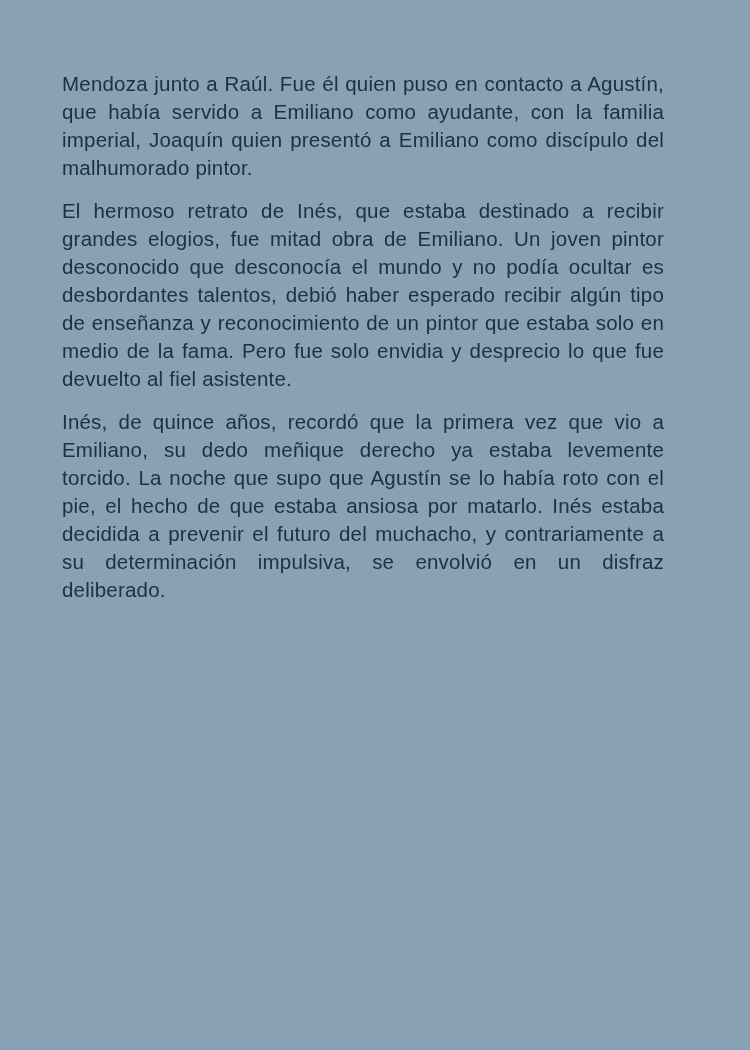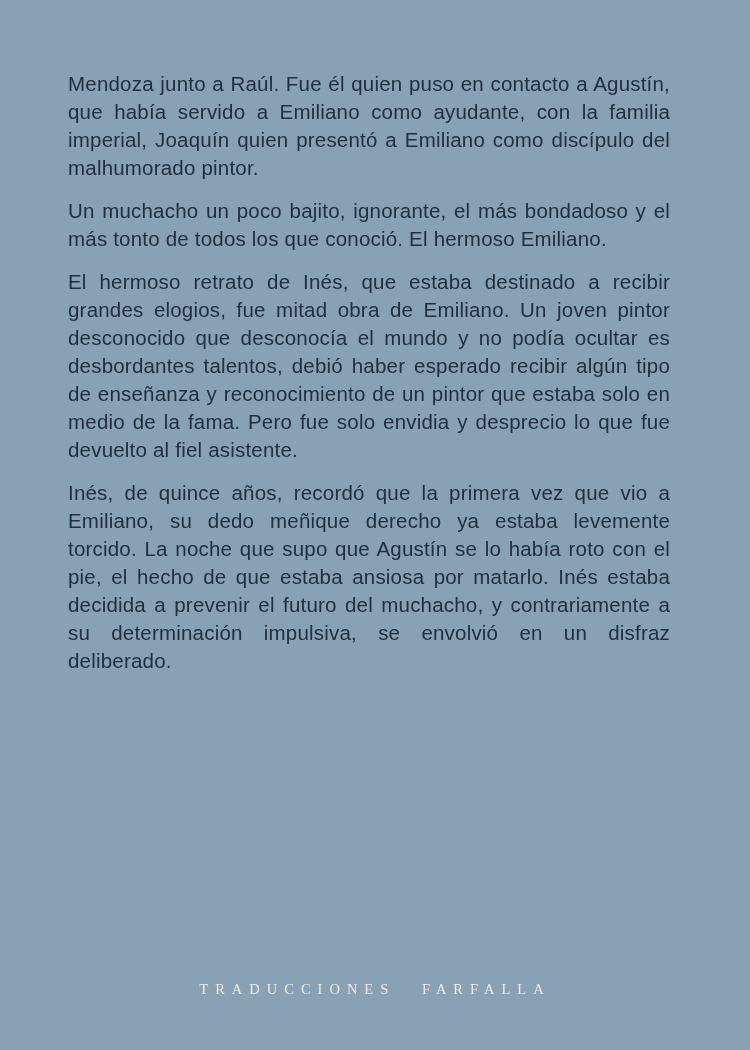--- a/index.html
+++ b/index.html
@@ -10,21 +10,21 @@
     position: relative;
     width: 750px;
     height: 1050px;
     background: #89A1B5;
     overflow: hidden;
     font-family: "Liberation Sans", "DejaVu Sans", sans-serif;
   }
   .content {
     position: absolute;
     top: 70px;
-    left: 68px;
+    left: 62px;
     width: 602px;
   }
   .content p {
     margin: 0 0 15px 0;
     font-size: 20.5px;
     line-height: 28px;
     letter-spacing: 0.2px;
     color: #20303F;
     text-align: justify;
     text-justify: inter-word;
@@ -46,20 +46,16 @@
     word-spacing: 16px;
     color: #F0EDE5;
   }
 </style>
 </head>
 <body>
 
 <div class="page">
   <main class="content">
     <p>Mendoza junto a Raúl. Fue él quien puso en contacto a Agustín, que había servido a Emiliano como ayudante, con la familia imperial, Joaquín quien presentó a Emiliano como discípulo del malhumorado pintor.</p>
-    <p>Un muchacho un poco bajito, ignorante, el más bondadoso y el más tonto de todos los que conoció. El hermoso Emiliano.</p>
     <p>El hermoso retrato de Inés, que estaba destinado a recibir grandes elogios, fue mitad obra de Emiliano. Un joven pintor desconocido que desconocía el mundo y no podía ocultar es desbordantes talentos, debió haber esperado recibir algún tipo de enseñanza y reconocimiento de un pintor que estaba solo en medio de la fama. Pero fue solo envidia y desprecio lo que fue devuelto al fiel asistente.</p>
     <p>Inés, de quince años, recordó que la primera vez que vio a Emiliano, su dedo meñique derecho ya estaba levemente torcido. La noche que supo que Agustín se lo había roto con el pie, el hecho de que estaba ansiosa por matarlo. Inés estaba decidida a prevenir el futuro del muchacho, y contrariamente a su determinación impulsiva, se envolvió en un disfraz deliberado.</p>
   </main>
-  <footer class="footer">
-    <span>TRADUCCIONES FARFALLA</span>
-  </footer>
 </div>
 
 </body></html>

